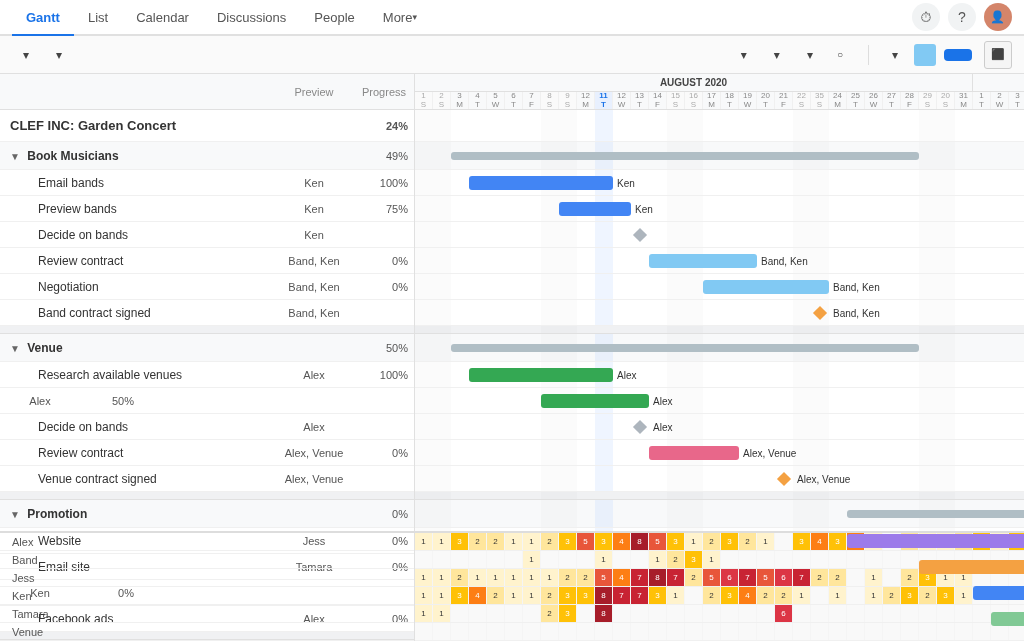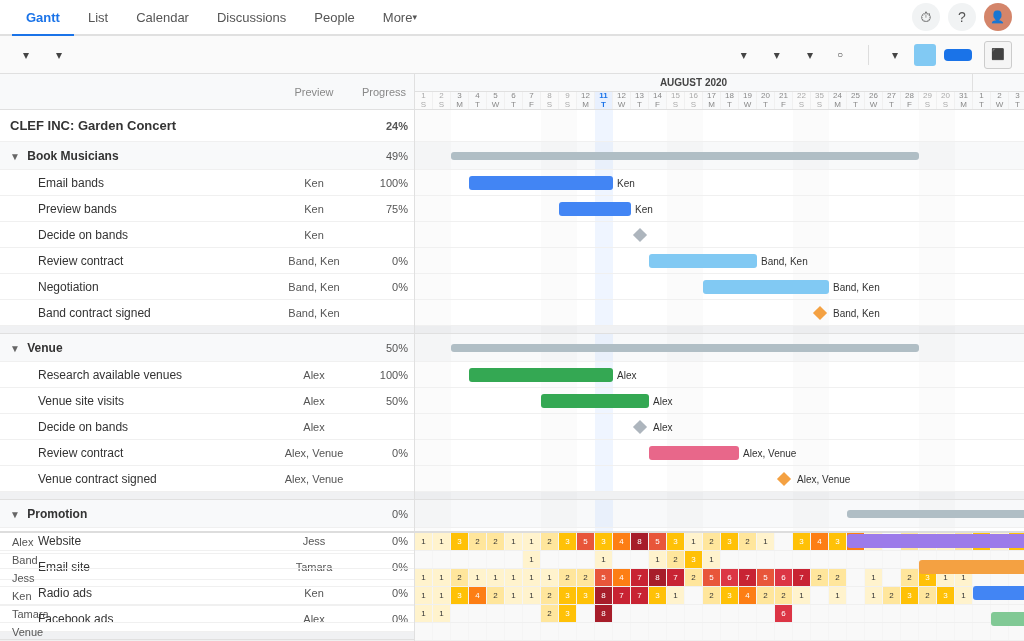--- a/index.html
+++ b/index.html
@@ -201,21 +201,20 @@
         <div class="task-name section-name"><span class="section-toggle">▼</span> Venue</div>
         <div class="task-assigned"></div>
         <div class="task-progress">50%</div>
       </div>
       <div class="task-row">
         <div class="task-name indent">Research available venues</div>
         <div class="task-assigned">Alex</div>
         <div class="task-progress">100%</div>
       </div>
       <div class="task-row">
-        <div class="task-name indent">Venue site visits</div>
         <div class="task-assigned">Alex</div>
         <div class="task-progress">50%</div>
       </div>
       <div class="task-row">
         <div class="task-name indent">Decide on bands</div>
         <div class="task-assigned">Alex</div>
         <div class="task-progress"></div>
       </div>
       <div class="task-row">
         <div class="task-name indent">Review contract</div>
@@ -238,21 +237,20 @@
         <div class="task-name indent">Website</div>
         <div class="task-assigned">Jess</div>
         <div class="task-progress">0%</div>
       </div>
       <div class="task-row">
         <div class="task-name indent">Email site</div>
         <div class="task-assigned">Tamara</div>
         <div class="task-progress">0%</div>
       </div>
       <div class="task-row">
-        <div class="task-name indent">Radio ads</div>
         <div class="task-assigned">Ken</div>
         <div class="task-progress">0%</div>
       </div>
       <div class="task-row">
         <div class="task-name indent">Facebook ads</div>
         <div class="task-assigned">Alex</div>
         <div class="task-progress">0%</div>
       </div>
       <div class="spacer-row"></div>
 

